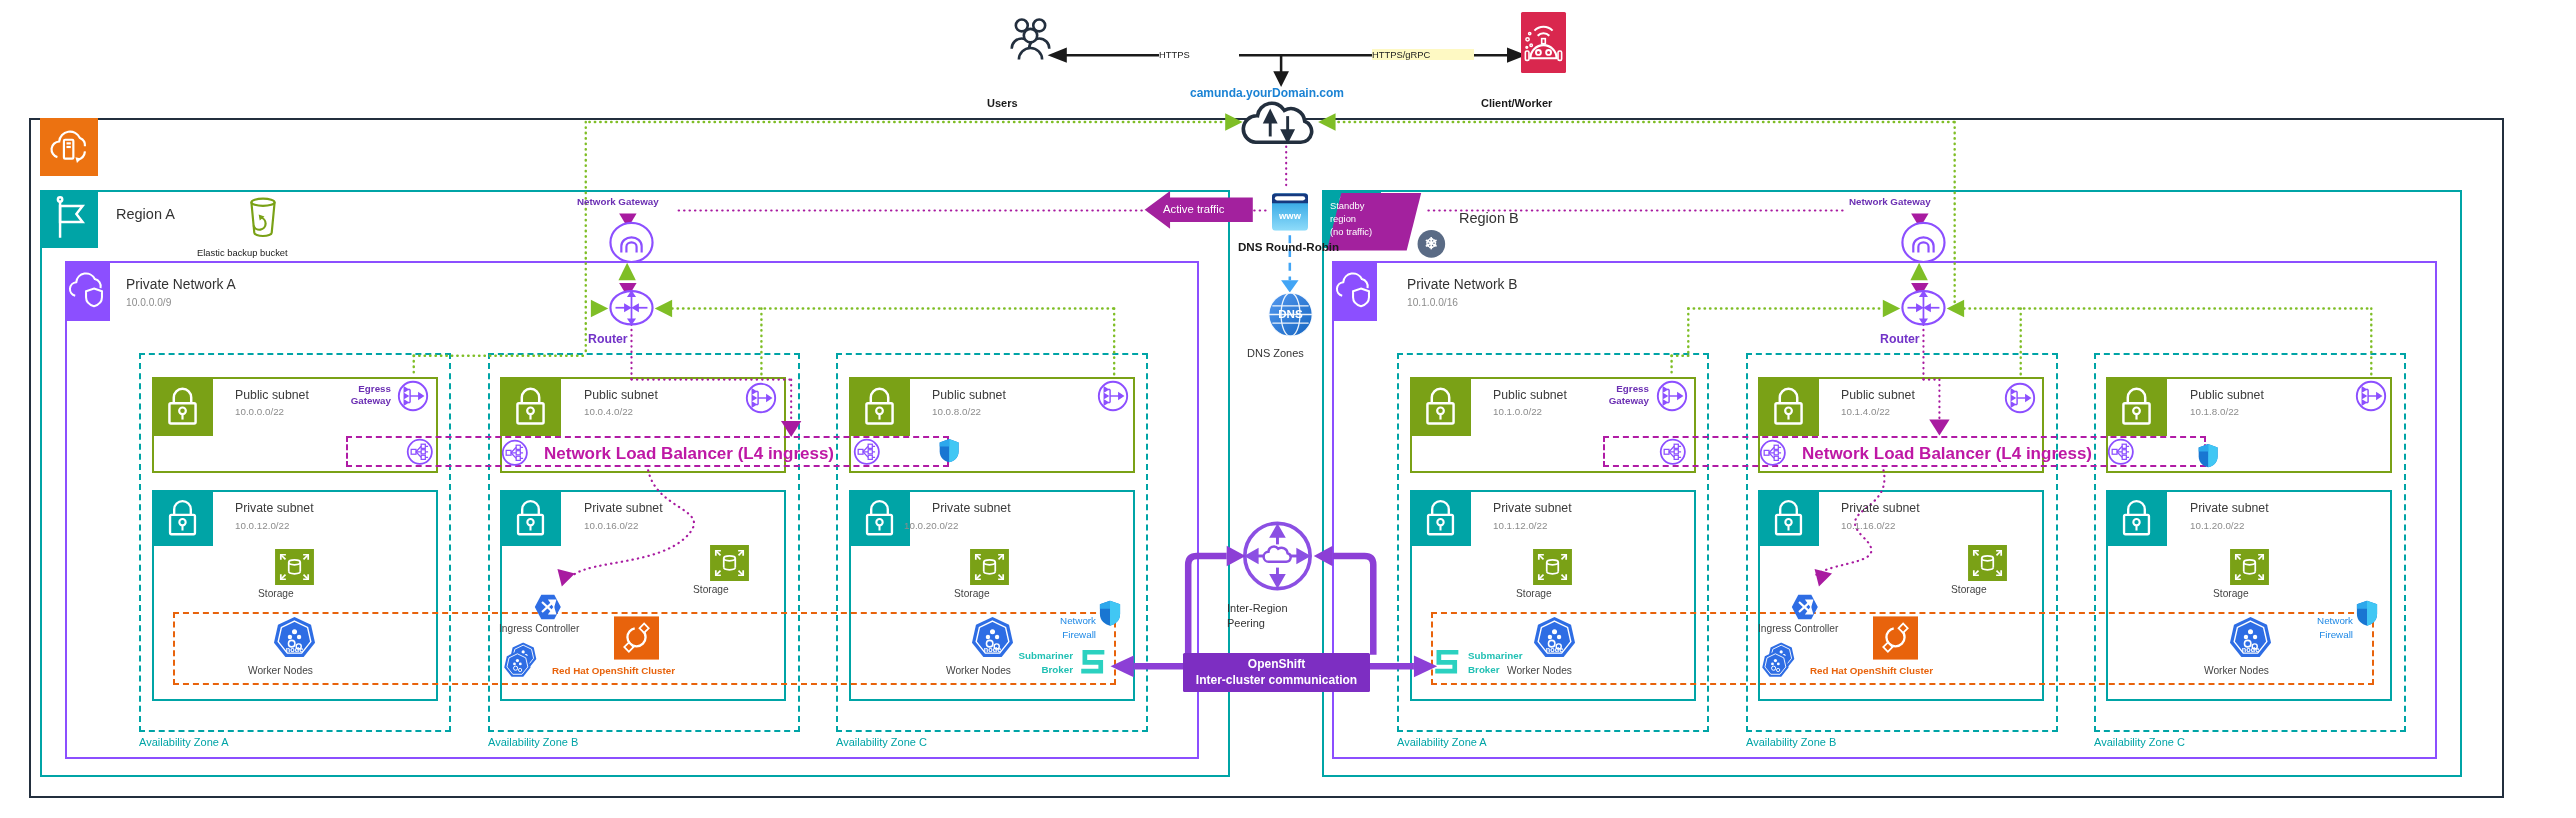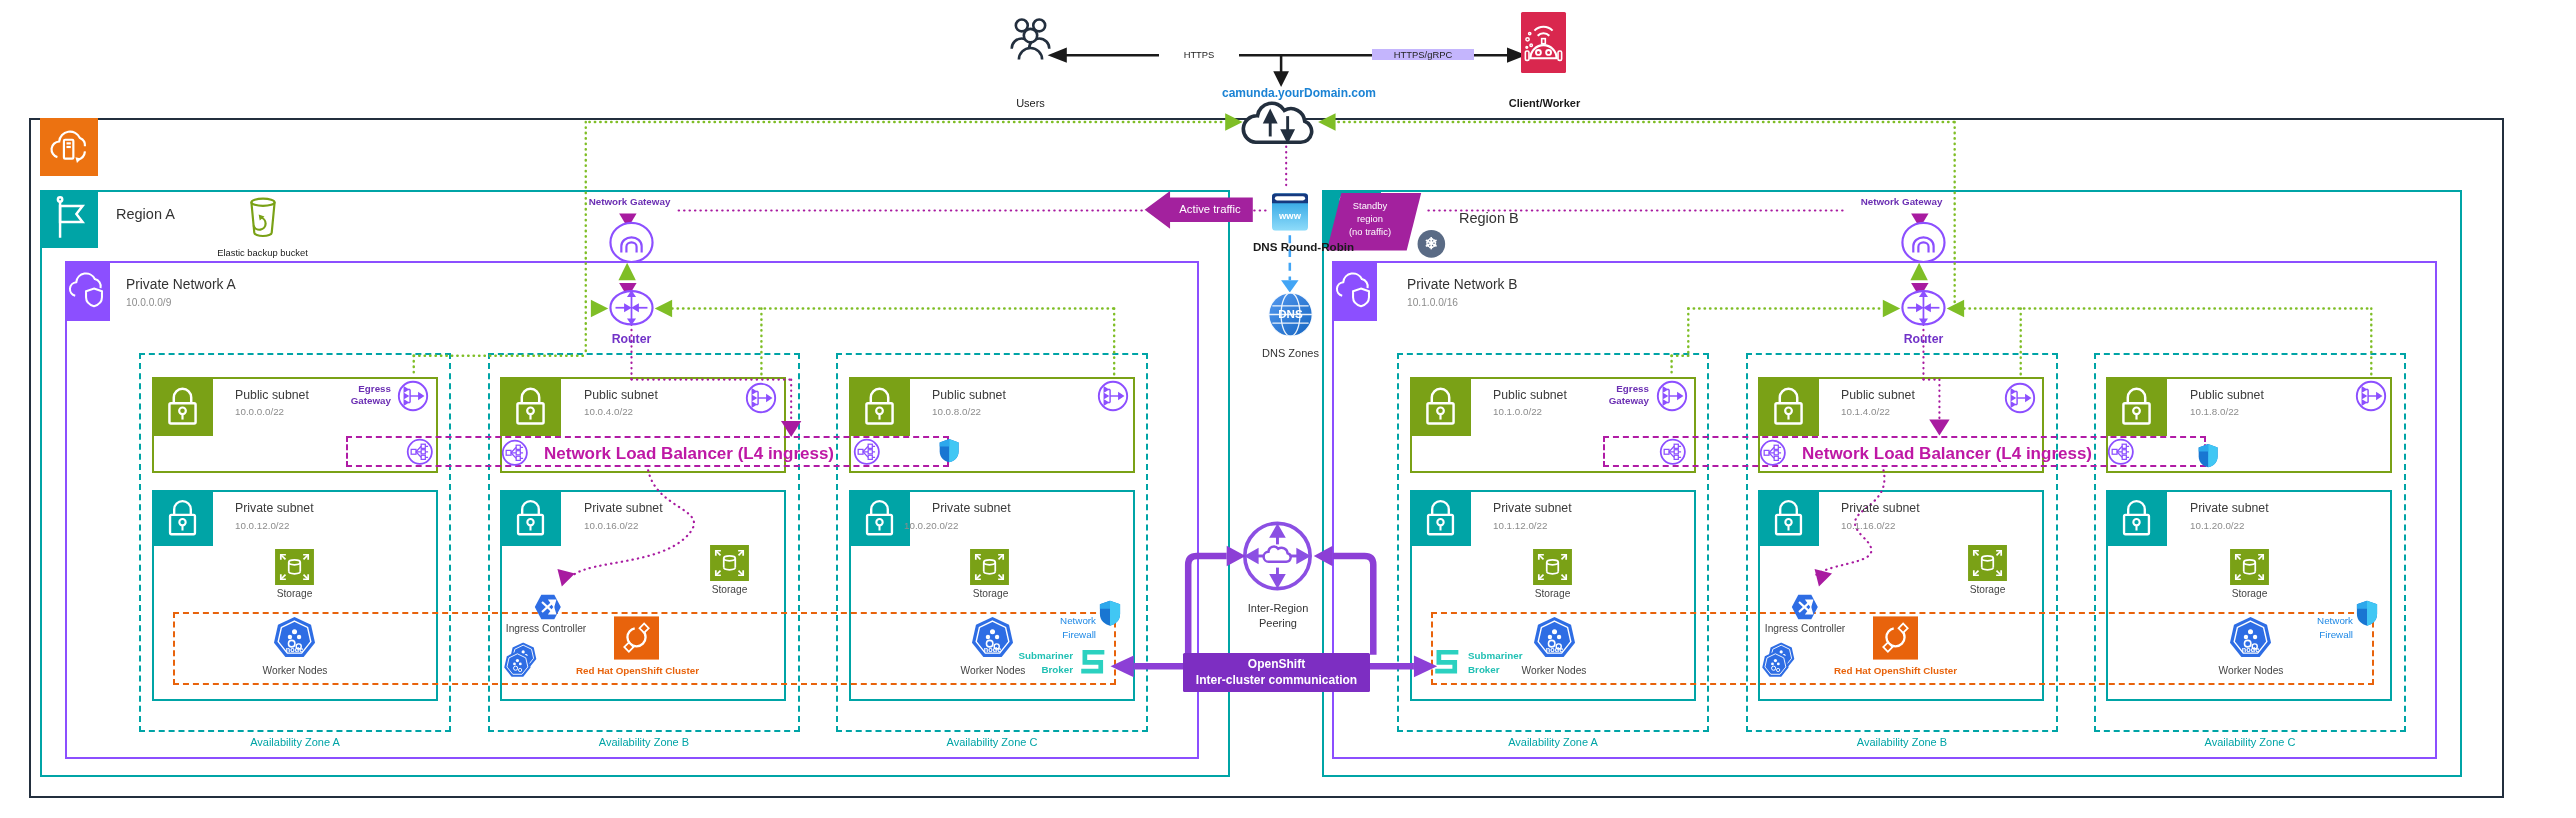--- a/index.html
+++ b/index.html
@@ -13,21 +13,21 @@
   .pub{border:2.2px solid #7AA116;background:#fff}
   .priv{border:2.2px solid #00A4A6;background:#fff}
   .nlbbox{border:2.2px dashed #B01BA5}
   .cluster{border:2.2px dashed #E8630C}
   .iconsq{position:absolute;z-index:4;display:flex;align-items:center;justify-content:center}
   .olive{background:#7AA116}
   .tealbg{background:#00A4A6}
   .purplebg{background:#8C4FFF}
   .icon{position:absolute;z-index:4}
   .lbl{position:absolute;z-index:6;white-space:nowrap;color:#3a3a3a}
-  .ctr{text-align:center}
+  .ctr{}
   .rgt{text-align:right}
   .t20{font-size:14.5px;color:#333}
   .t19{font-size:13.8px;color:#333}
   .t17{font-size:12.3px;color:#3b3b3b}
   .cidr{font-size:9.8px;color:#8c8c8c}
   .t14{font-size:10.2px;color:#444}
   .t13{font-size:9.4px;color:#222}
   .azl{font-size:11px;color:#00A4A6}
   .pb{font-weight:bold;color:#6B2FB3;font-size:9.8px;line-height:12.3px}
   .nlbl{font-weight:bold;color:#BE18A5;font-size:17px}
@@ -385,24 +385,24 @@
     <polygon points="1690,752 1690,780 1716,766"></polygon>
     <polygon points="1836,752 1836,780 1810,766"></polygon>
     <polygon points="1562,903 1562,933 1530,918"></polygon>
     <polygon points="1948,903 1948,933 1980,918"></polygon>
   </g>
 </svg>
 
 <svg class="icon" style="left:1010px;top:16px" width="41" height="45" viewBox="0 0 56 62">
     <use href="#sym-users"></use>
   </svg>
-<div class="lbl ctr t13" style="left:987px;top:97px;width:87px;font-weight:normal;font-size:11px;color:#1a1a1a">Users</div>
+<div class="lbl ctr t13" style="left:987px;top:97px;width:87px;font-weight:bold;font-size:11px;color:#1a1a1a">Users</div>
 <div class="lbl ctr t13" style="left:1159px;top:49px;width:80px;background:#fff">HTTPS</div>
 <div class="lbl ctr" style="left:1190px;top:86px;width:218px;font-weight:bold;font-size:12px;color:#1B83D4">camunda.yourDomain.com</div>
-<div class="lbl ctr t13" style="left:1372px;top:49px;width:102px;background:#c4b5fd">HTTPS/gRPC</div>
+<div class="lbl ctr t13" style="left:1372px;top:49px;width:102px;background:#fef9c3">HTTPS/gRPC</div>
 <div class="box" style="left:1521px;top:11.6px;width:45px;height:61px;background:#D9274E;border-radius:1.5px;z-index:4">
   <svg width="45" height="60" style="display:block;margin-top:1.5px" viewBox="0 0 62 82">
       <use href="#sym-robot"></use>
     </svg>
 </div>
 <div class="lbl ctr" style="left:1481px;top:97px;width:127px;font-weight:bold;font-size:11px;color:#1a1a1a">Client/Worker</div>
 
 <svg class="icon" style="left:1272px;top:193px" width="36" height="38" viewBox="0 0 50 52">
     <use href="#sym-www"></use>
   </svg>

